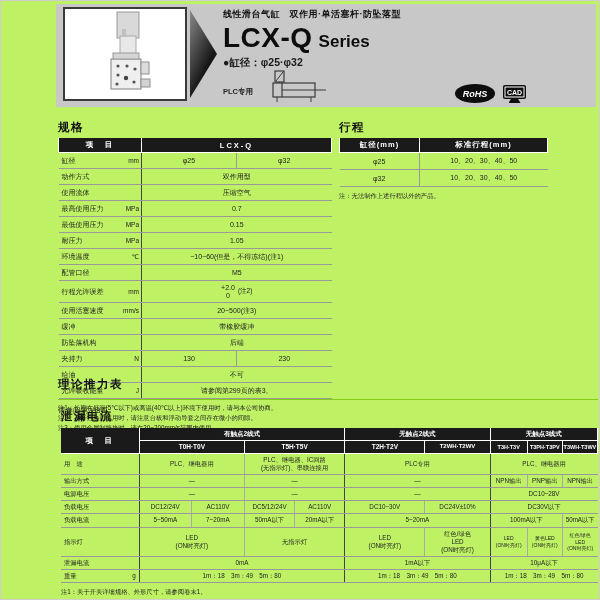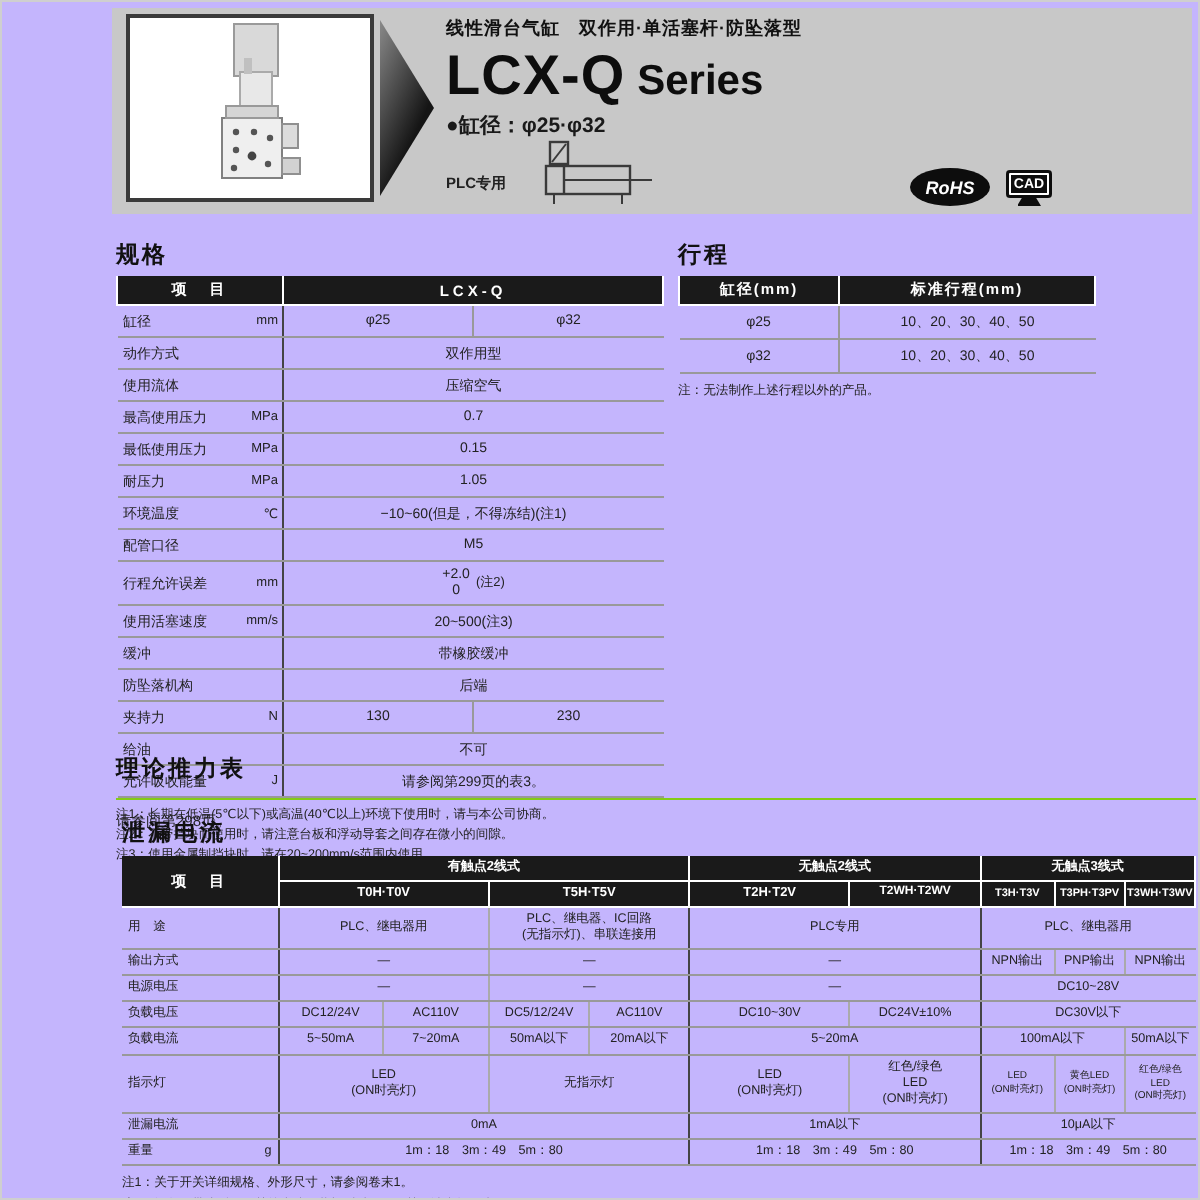--- a/index.html
+++ b/index.html
@@ -1,30 +1,30 @@
 <!DOCTYPE html>
 <html><head>
 <meta charset="utf-8">
 <style>
   html,body{margin:0;padding:0;background:#fff;}
-  .page{position:relative;width:598px;height:598px;background:#c4b5fd;border:1px solid #cfcfcf;
+  .page{position:relative;width:598px;height:598px;background:#bef264;border:1px solid #cfcfcf;
         font-family:"Liberation Sans","DejaVu Sans",sans-serif;color:#222;overflow:hidden;}
 
   
   .hero{position:absolute;left:55px;top:3px;width:540px;height:103px;background:#c8c8c8;}
   .photo-box{position:absolute;left:7px;top:3px;width:120px;height:90px;background:#fff;border:2px solid #3a3a3a;}
   .photo-box svg{display:block;margin:0 auto;}
   .arrow{position:absolute;left:134px;top:6px;width:27px;height:88px;
          background:linear-gradient(115deg,#8a8a8a,#151515 65%);
          clip-path:polygon(0 0,100% 50%,0 100%);}
   .hero-text{position:absolute;left:167px;top:4px;}
   .subtitle{font-size:9px;font-weight:bold;color:#111;letter-spacing:.5px;}
   .series-line{margin-top:1px;}
   .series-main{font-size:28px;font-weight:900;color:#0d0d0d;letter-spacing:.5px;}
-  .series-suffix{font-size:21px;font-weight:bold;color:#0d0d0d;margin-left:6px;}
+  .series-suffix{font-size:17px;font-weight:bold;color:#0d0d0d;margin-left:6px;}
   .bore{font-size:10.5px;color:#1a1a1a;margin-top:2px;font-weight:bold;}
   .jis{position:absolute;left:167px;top:64px;display:flex;align-items:flex-end;gap:12px;}
   .jis-label{font-size:7.5px;font-weight:bold;color:#222;margin-bottom:9px;}
   .badges{position:absolute;right:70px;top:80px;display:flex;align-items:flex-end;gap:8px;}
   .rohs{width:40px;height:19px;background:#0d0d0d;border-radius:50%;color:#fff;
         font-size:9px;font-weight:bold;font-style:italic;display:flex;align-items:center;justify-content:center;}
   .cad{display:flex;flex-direction:column;align-items:center;}
   .cad-screen{width:23px;height:14px;background:#0d0d0d;border-radius:2px;color:#fff;font-size:7px;
         font-weight:bold;display:flex;align-items:center;justify-content:center;box-shadow:inset 0 0 0 1.5px #0d0d0d,inset 0 0 0 2.5px #fff;}
   .cad-base{width:12px;height:4px;background:#0d0d0d;clip-path:polygon(20% 0,80% 0,100% 100%,0 100%);}

